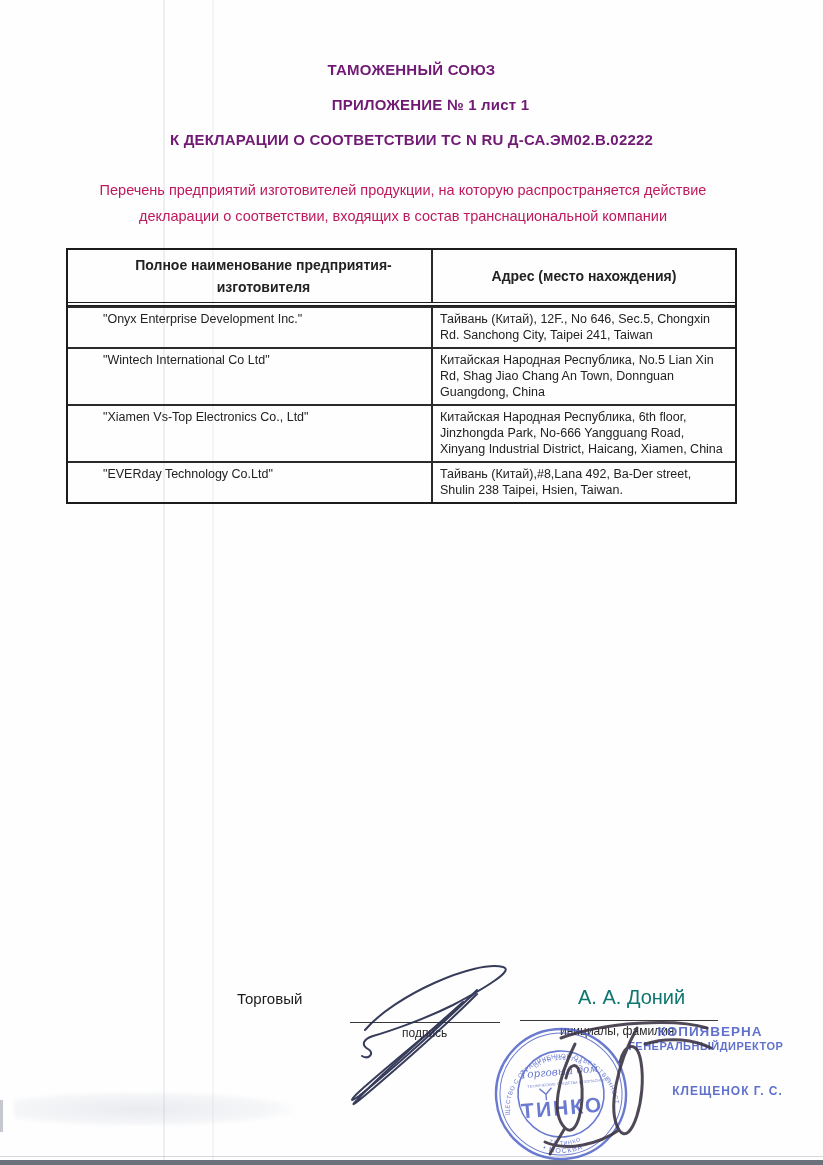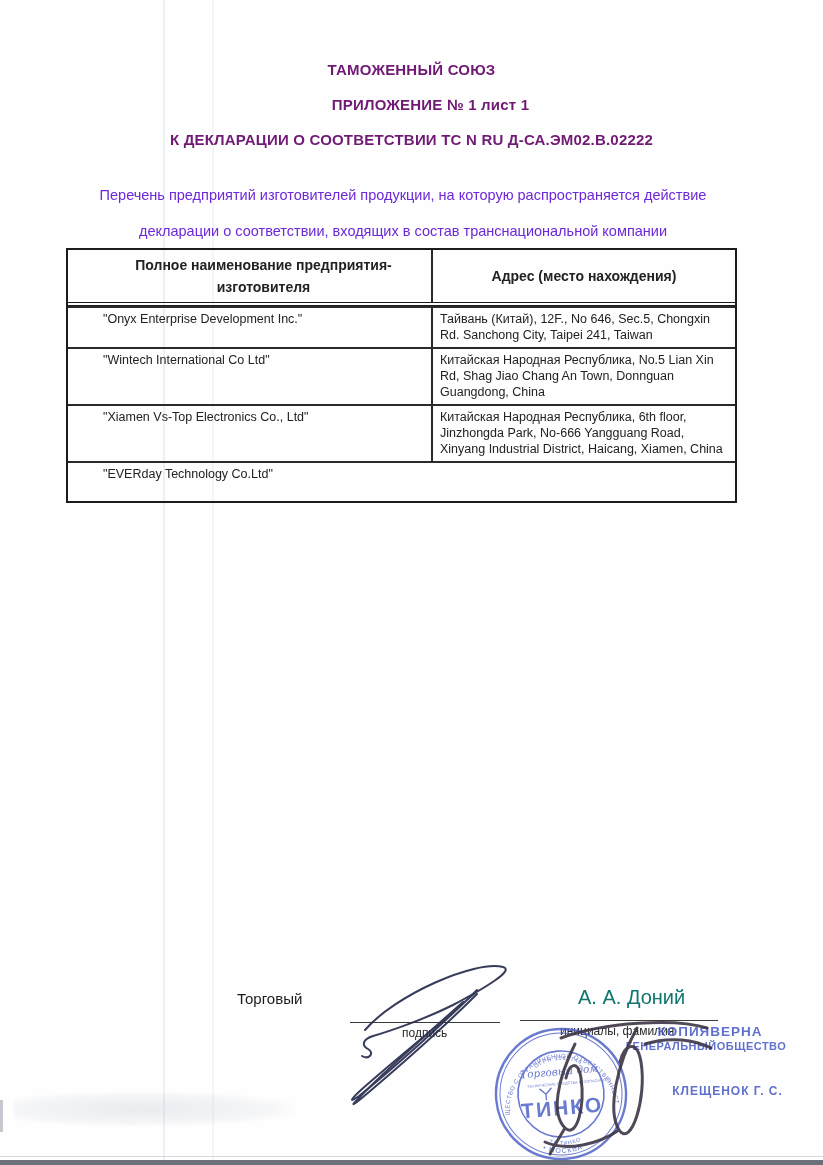--- a/index.html
+++ b/index.html
@@ -28,21 +28,21 @@
   .title{
     position:absolute;left:0;width:100%;
     text-align:center;font-weight:bold;font-size:15px;letter-spacing:0.2px;
     color:#701a75;
   }
   .t1{top:61px;}
   .t2{top:96px;margin-left:19px;}
   .t3{top:131px;}
   .intro{
     position:absolute;left:78px;top:177px;width:650px;
-    text-align:center;font-size:14.5px;line-height:36px;color:#6d28d9;
+    text-align:center;font-size:14.5px;line-height:26px;color:#be185d;
   }
 
   
   .mfr-table{
     position:absolute;left:66px;top:248px;width:667px;
     border:2px solid #1c1c1c;
     font-size:12.5px;line-height:16px;color:#222;
   }
   .trow{display:grid;grid-template-columns:335px 1fr;padding-left:28px;}
   .trow + .trow{border-top:2px solid #2a2a2a;}
@@ -110,20 +110,21 @@
     <div class="trow r2">
       <div class="cell">"Wintech International Co Ltd"</div>
       <div class="cell addr">Китайская Народная Республика, No.5 Lian Xin Rd, Shag Jiao Chang An Town, Donnguan Guangdong, China</div>
     </div>
     <div class="trow r3">
       <div class="cell">"Xiamen Vs-Top Electronics Co., Ltd"</div>
       <div class="cell addr">Китайская Народная Республика, 6th floor, Jinzhongda Park, No-666 Yangguang Road, Xinyang Industrial District, Haicang, Xiamen, China</div>
     </div>
     <div class="trow r4">
       <div class="cell">"EVERday Technology Co.Ltd"</div>
+      <div class="cell addr">Тайвань (Китай),#8,Lana 492, Ba-Der street, Shulin 238 Taipei, Hsien, Taiwan.</div>
     </div>
   </div>
 
   <div class="applicant-label">Торговый</div>
   <div class="sig-line sl1"></div>
   <div class="sig-caption sc1">подпись</div>
   <div class="initials-name">А. А. Доний</div>
   <div class="sig-line sl2"></div>
   <div class="sig-caption sc2">инициалы, фамилия</div>
 
@@ -166,21 +167,21 @@
       <path d="M52,64 L58,70 M58,70 L64,64 M58,70 L58,76" stroke="#4a5ec6" stroke-width="1.4" fill="none"></path>
     </g>
   </svg>
 
   <div class="copy-line cl1">
     <span>КОПИЯ</span>
     <span>ВЕРНА</span>
   </div>
   <div class="copy-line cl2">
     <span>ГЕНЕРАЛЬНЫЙ</span>
-    <span>ОБЩЕСТВО</span>
+    <span>ДИРЕКТОР</span>
   </div>
   <div class="copy-line cl3">
     <span>КЛЕЩЕНОК Г. С.</span>
   </div>
 
   <svg class="sig director-sig" width="195" height="145" viewBox="0 0 195 145" fill="none">
     <g stroke="#3d3545" stroke-width="3" stroke-linecap="round" fill="none" opacity="0.9">
       <path d="M50,32 C32,68 26,102 40,116 C52,127 60,94 56,66 C53,47 44,52 41,66"></path>
       <path d="M112,16 C92,52 82,98 94,118 C106,136 122,86 116,50 C112,27 99,32 95,50"></path>
       <path d="M36,26 C80,10 150,6 182,16"></path>

